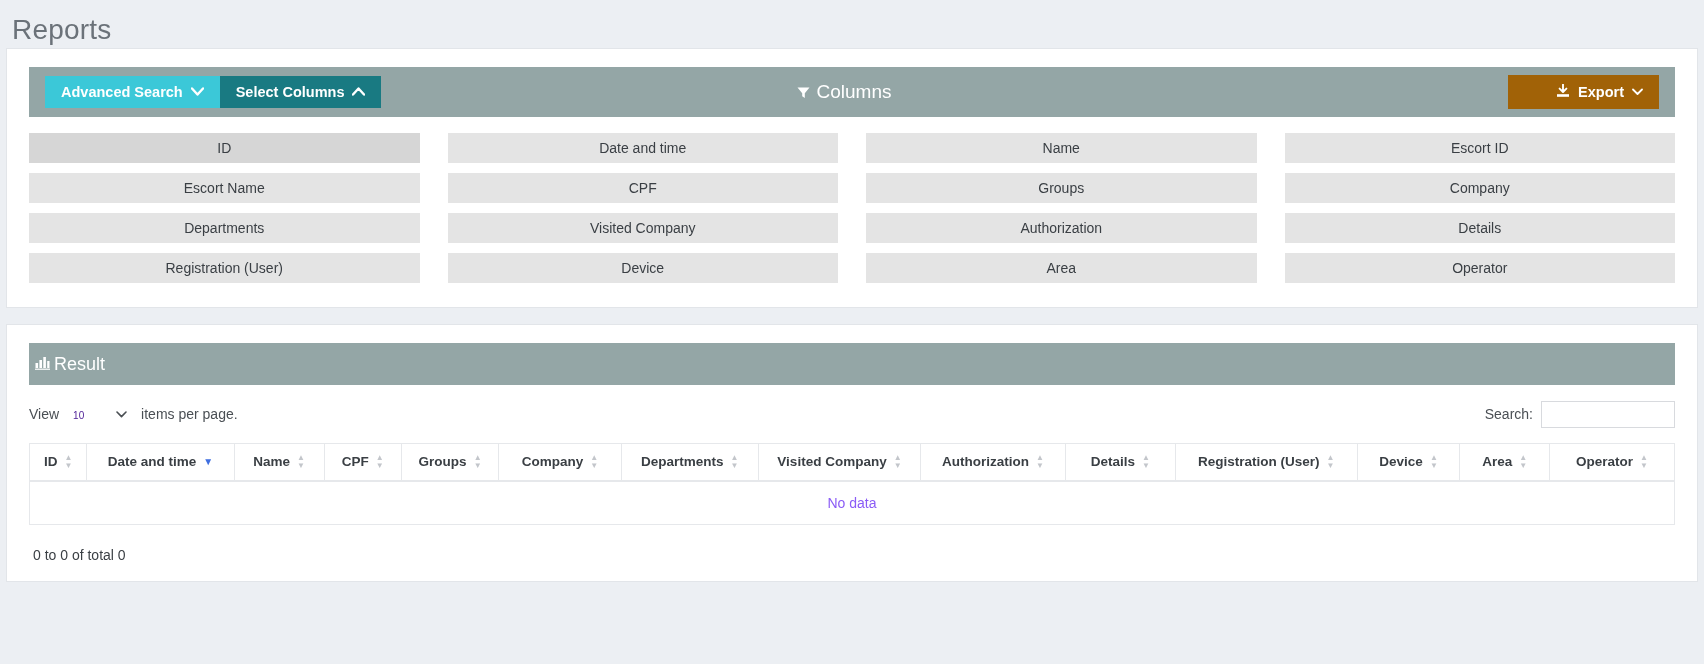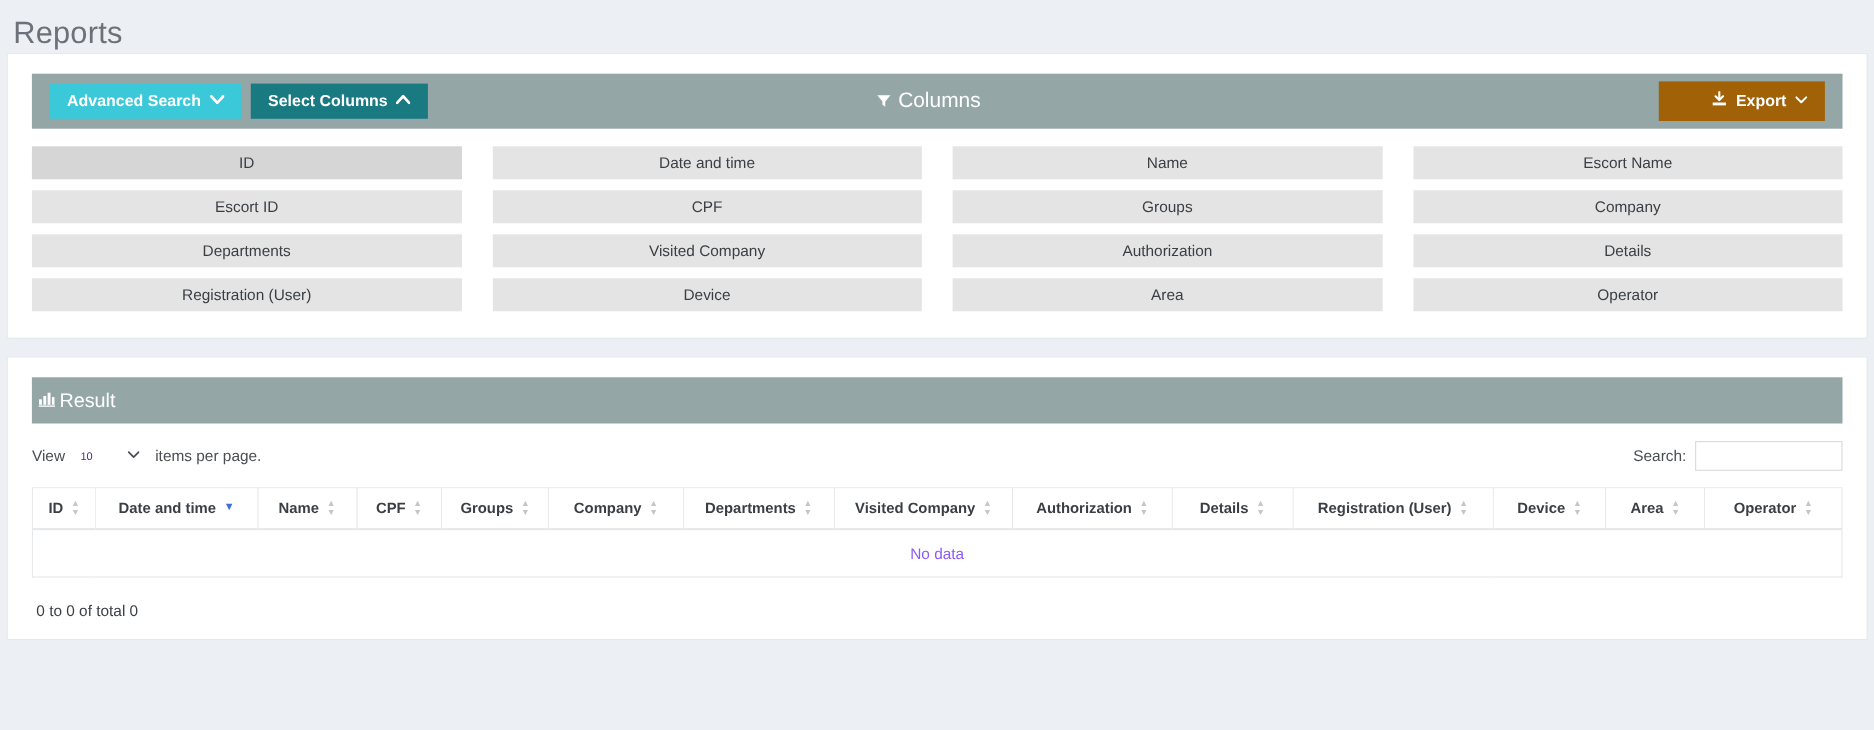--- a/index.html
+++ b/index.html
@@ -49,21 +49,21 @@
     cursor: pointer;
     display: inline-flex;
     align-items: center;
     gap: 8px;
     line-height: 1;
     white-space: nowrap;
   }
   .btn-cyan { background: #3bc8d8; }
   .btn-teal { background: #197a82; }
   .btn-export { background: #a16207; padding-left: 48px; }
-  .toolbar-left { display: flex; gap: 8px; z-index: 2; }
+  .toolbar-left { display: flex; gap: 0; z-index: 2; }
 
   .toolbar-title {
     position: absolute;
     left: 0; right: 16px;
     text-align: center;
     color: #ffffff;
     font-size: 19px;
     font-weight: 400;
     pointer-events: none;
     display: flex;
@@ -265,22 +265,22 @@
               </svg>
           </span>
         </button>
       </div>
     </div>
 
     <div class="col-grid" id="col-grid">
         <button class="col-btn active">ID</button>
         <button class="col-btn">Date and time</button>
         <button class="col-btn">Name</button>
+        <button class="col-btn">Escort ID</button>
         <button class="col-btn">Escort Name</button>
-        <button class="col-btn">Escort ID</button>
         <button class="col-btn">CPF</button>
         <button class="col-btn">Groups</button>
         <button class="col-btn">Company</button>
         <button class="col-btn">Departments</button>
         <button class="col-btn">Visited Company</button>
         <button class="col-btn">Authorization</button>
         <button class="col-btn">Details</button>
         <button class="col-btn">Registration (User)</button>
         <button class="col-btn">Device</button>
         <button class="col-btn">Area</button>

